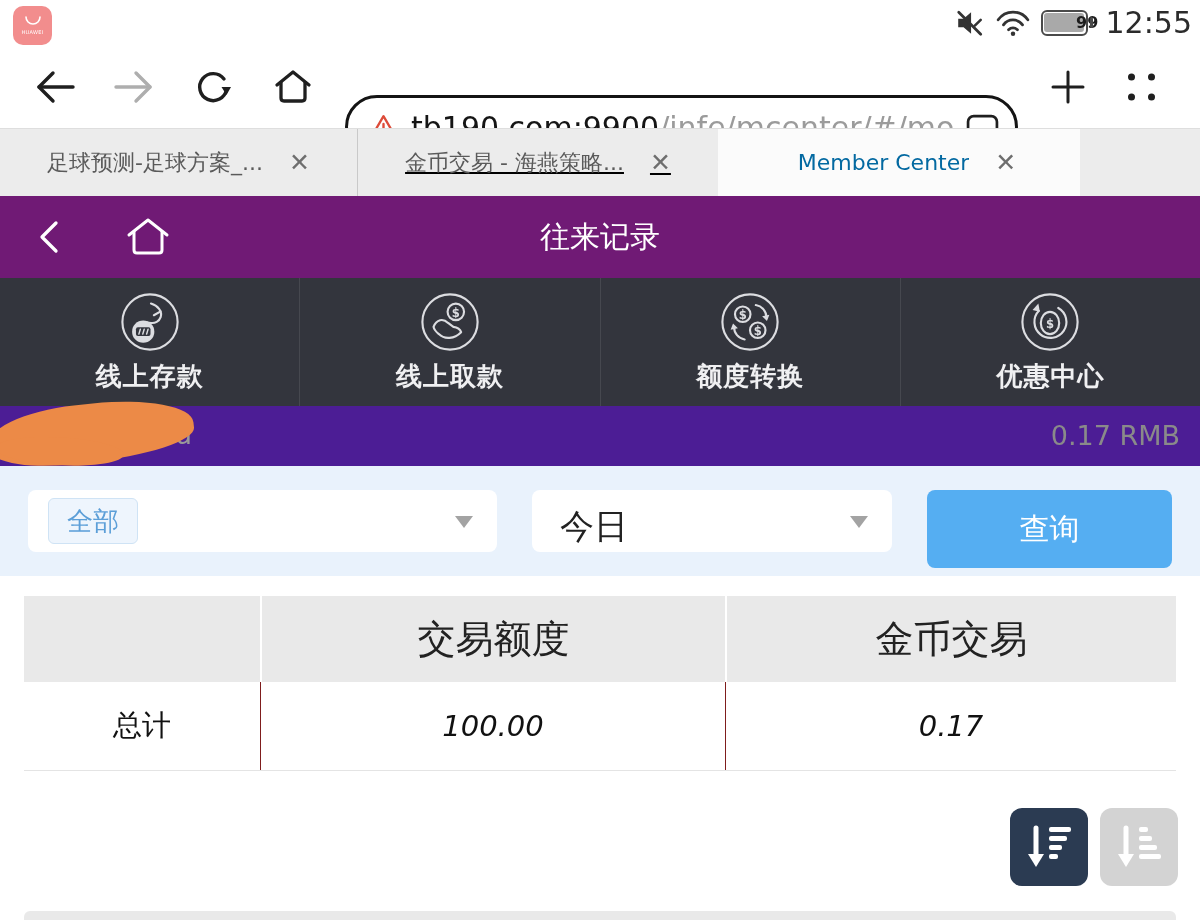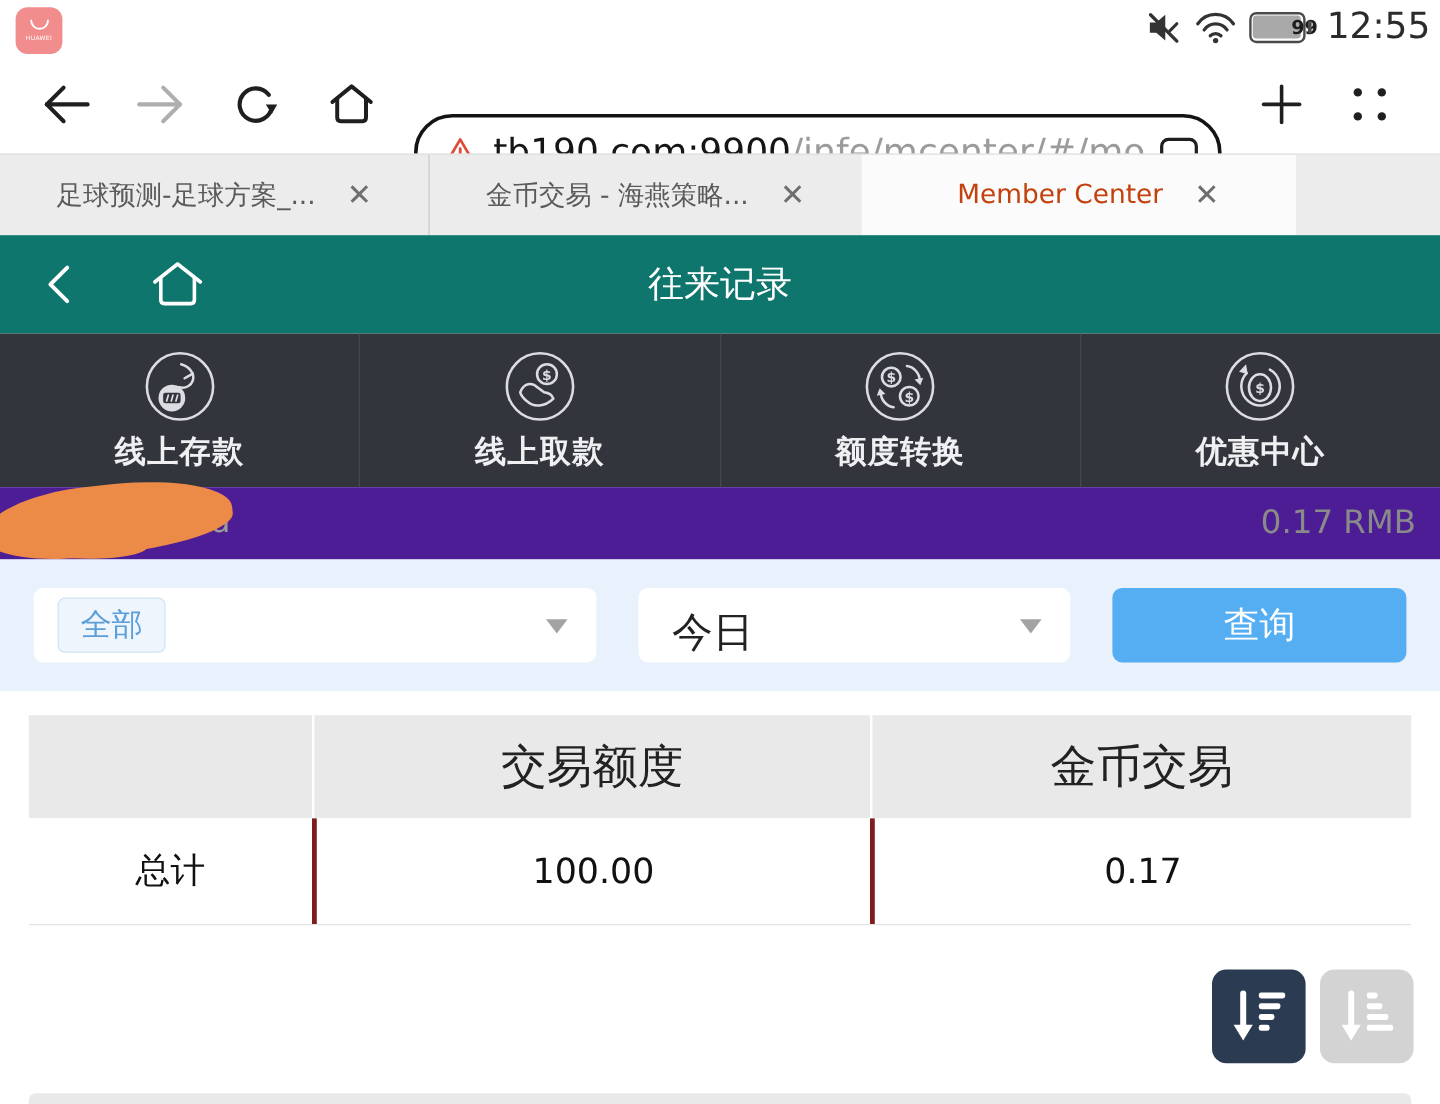--- a/index.html
+++ b/index.html
@@ -29,28 +29,28 @@
   .dots-grid i { width:7px; height:7px; border-radius:50%; background:#1f1f1f; }
   .urlbar { position:absolute; left:345px; top:50px; width:673px; height:64px; border:3px solid #141414; border-radius:32px;
             background:#fff; display:flex; align-items:center; padding:0 16px 0 20px; cursor:text; }
   .url-text { font-size:30px; white-space:nowrap; overflow:hidden; flex:1; margin-left:12px; }
   .url-host { color:#151515; }
   .url-path { color:#9b9b9b; }
 
   
   .tabstrip { position:absolute; top:128px; left:0; width:100%; height:68px; background:#ececec; border-top:1px solid #dedede; display:flex; }
   .tab { display:flex; align-items:center; justify-content:center; gap:26px; cursor:pointer; }
-  .tab-1 { width:357px; } .tab-2 { width:361px; border-left:1px solid #c9c9c9; } .tab-3 { width:362px; background:#fbfbfb; }
+  .tab-1 { width:357px; } .tab-2 { width:361px; border-left:1px solid #c9c9c9;text-decoration:underline; } .tab-3 { width:362px; background:#fbfbfb; }
   .tab-title { font-size:22px; color:#5a5a5a; white-space:nowrap; overflow:hidden; }
-  .tab-3 .tab-title { color:#c2410c;margin-left:16px; }
+  .tab-3 .tab-title { color:#0369a1;margin-left:16px; }
   .tab-close { font-size:25px; color:#6e6e6e; cursor:pointer; }
   .tab-filler { flex:1; background:#ececec; }
 
   
-  .pageheader { position:absolute; top:196px; left:0; width:100%; height:82px; background:#0f766e; }
+  .pageheader { position:absolute; top:196px; left:0; width:100%; height:82px; background:#701a75; }
   .ph-back { position:absolute; left:36px; top:50%; transform:translateY(-50%); background:none; border:none; cursor:pointer; line-height:0; }
   .ph-home { position:absolute; left:124px; top:50%; transform:translateY(-50%); background:none; border:none; cursor:pointer; line-height:0; }
   .ph-title { position:absolute; left:0; right:0; top:50%; transform:translateY(-50%); text-align:center; color:#fff; font-size:30px; }
 
   
   .quickmenu { position:absolute; top:278px; left:0; width:100%; height:128px; background:#33353d; display:flex; }
   .qm-item { flex:1; display:flex; flex-direction:column; align-items:center; justify-content:center; gap:6px; cursor:pointer; }
   .qm-item + .qm-item { border-left:1px solid #46484f; }
   .qm-label { color:#f0f0f2; font-size:26px; font-weight:bold; letter-spacing:1px; }
   .mi-c { fill:none; stroke:#dcdde1; stroke-width:2.2; stroke-linecap:round; stroke-linejoin:round; }
@@ -68,33 +68,33 @@
   
   .filterbar { position:absolute; top:466px; left:0; width:100%; height:110px; background:#e9f2fc; }
   .select-box { position:absolute; top:24px; height:62px; background:#fff; border-radius:8px; cursor:pointer; }
   .sel-type { left:28px; width:469px; }
   .sel-date { left:532px; width:360px; }
   .type-chip { position:absolute; left:20px; top:8px; height:46px; padding:0 18px; background:#eef5fd; border:1px solid #cfe3f5;
                border-radius:6px; color:#5c9fd8; font-size:26px; line-height:44px; }
   .sel-value { position:absolute; left:28px; top:14px; font-size:34px; color:#222; }
   .caret { position:absolute; right:24px; top:26px; width:0; height:0; border-left:9px solid transparent;
            border-right:9px solid transparent; border-top:12px solid #a3a3a3; }
-  .query-btn { position:absolute; left:927px; top:24px; width:245px; height:62px; background:#55aef2; border:none;
+  .query-btn { position:absolute; left:927px; top:24px; width:245px; height:78px; background:#55aef2; border:none;
                border-radius:8px; color:#fff; font-size:30px; cursor:pointer; font-family:inherit; }
 
   
   .content { position:absolute; top:576px; left:0; width:100%; height:344px; background:#fff; }
   .sumtable { position:absolute; left:24px; top:20px; width:1152px; }
   .trow { display:grid; grid-template-columns:236px 465px 451px; }
   .thead { background:#e9e9e9; height:86px; }
   .thead .tcell { display:flex; align-items:center; justify-content:center; font-size:38px; color:#222; }
   .thead .tcell + .tcell { border-left:2px solid #fff; }
   .tbody { background:#fff; height:89px; border-bottom:1px solid #e4e4e4; }
   .tbody .tcell { display:flex; align-items:center; justify-content:center; font-size:29px; color:#111; }
-  .tbody .tcell + .tcell { border-left:4px solid #7f1d1d; }
+  .tbody .tcell + .tcell { border-left:1px solid #7f1d1d;font-style:italic; }
   .sort-btn { position:absolute; top:232px; width:78px; height:78px; border:none; border-radius:12px; cursor:pointer; line-height:0; }
   .sort-desc { left:1010px; background:#2b3b52; }
   .sort-asc  { left:1100px; background:#d3d3d3; }
   .next-peek { position:absolute; left:24px; bottom:0; width:1152px; height:9px; background:#e9e9e9; border-radius:6px 6px 0 0; }
 </style>
 </head>
 <body>
 
 <div class="screen">
 

